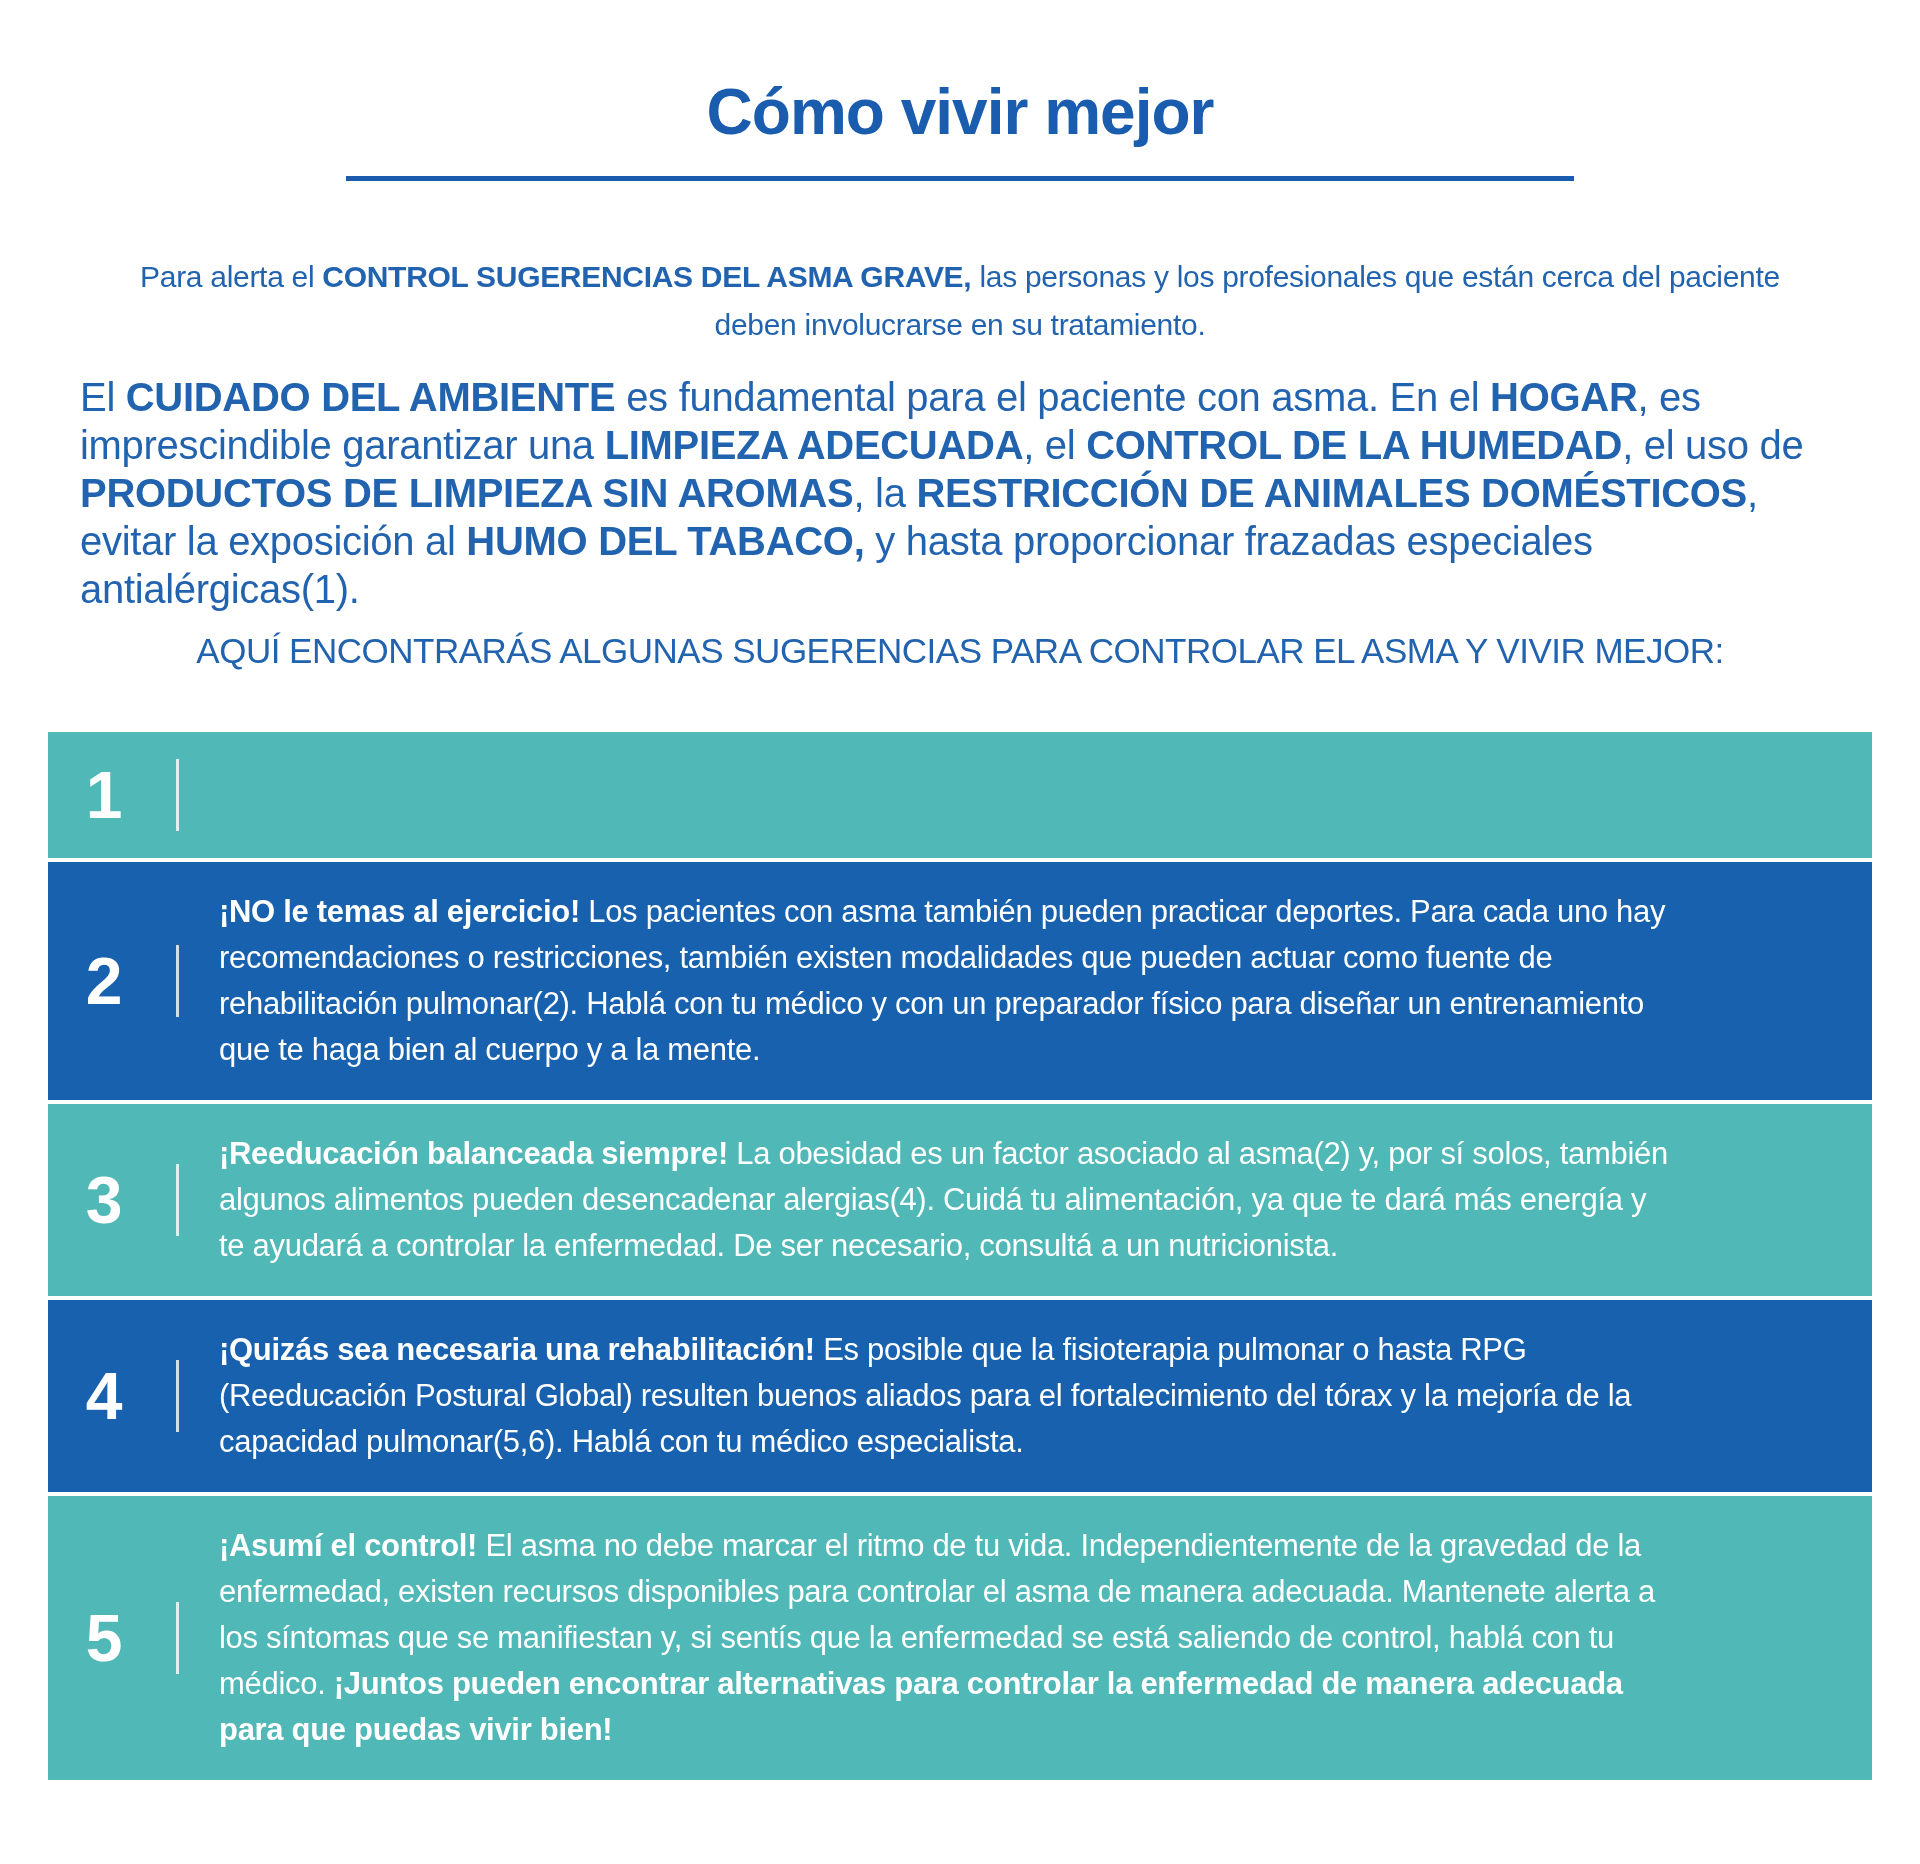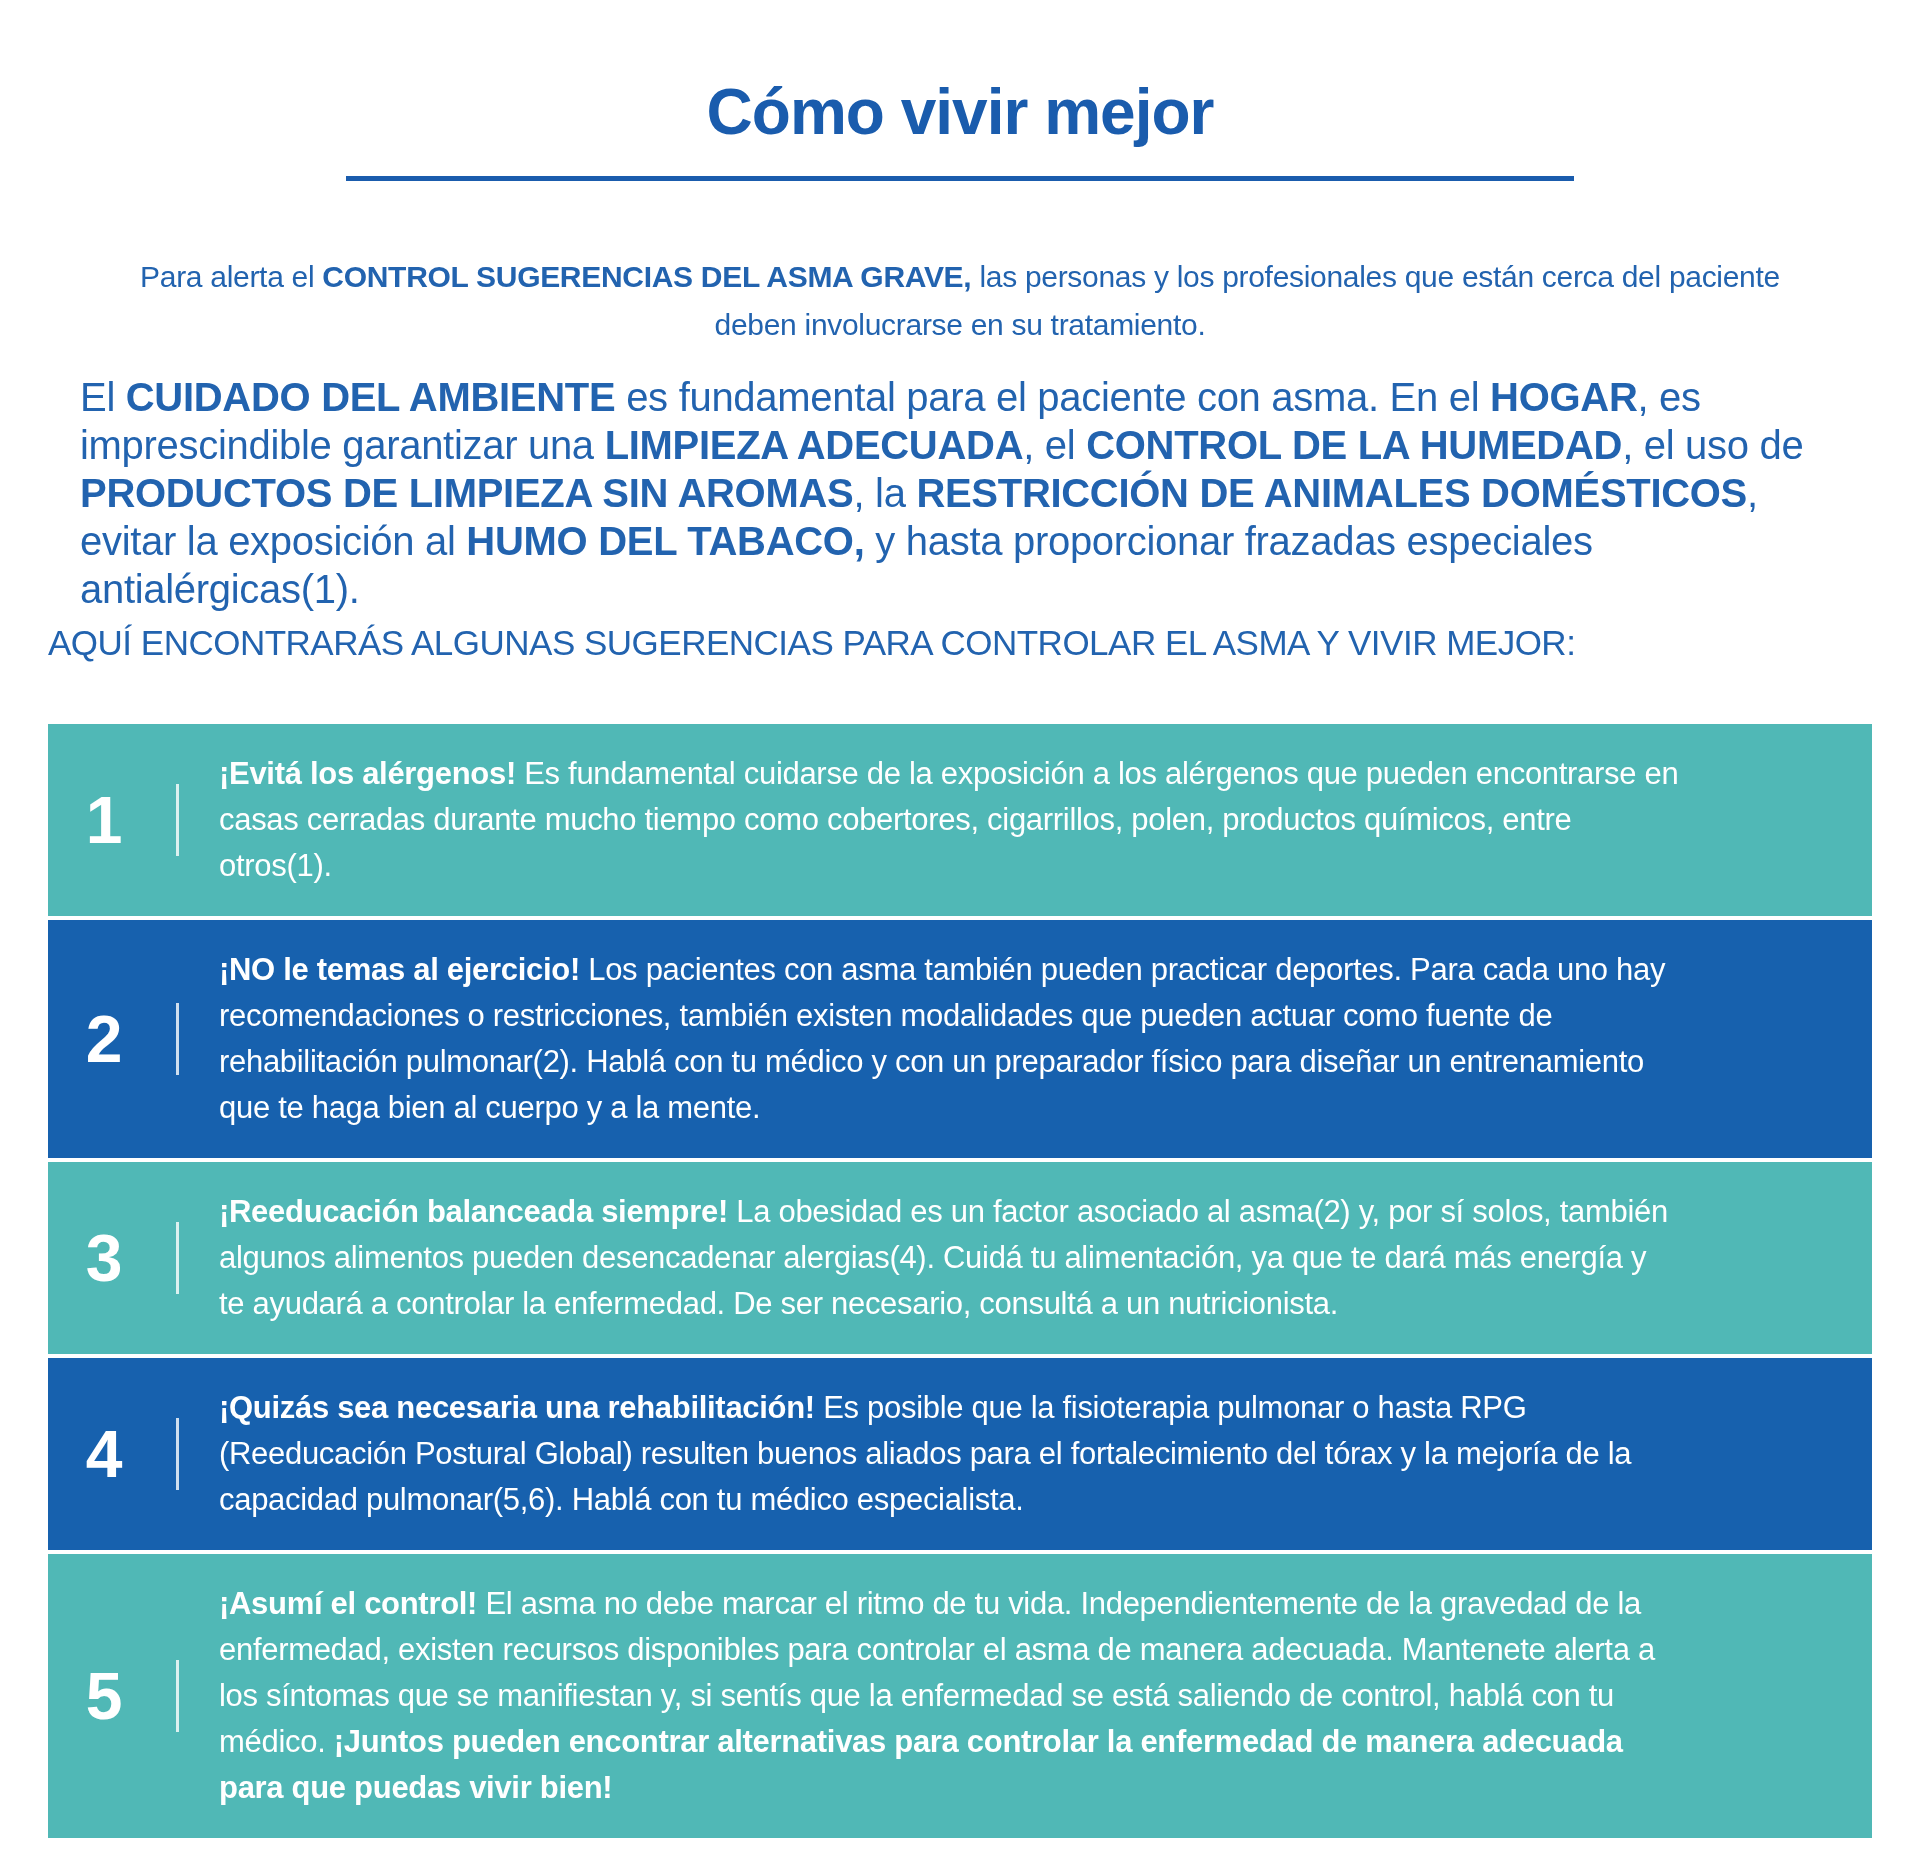--- a/index.html
+++ b/index.html
@@ -45,22 +45,23 @@
     max-width:1760px;
     text-align:left;
     font-size:40px;
     line-height:48px;
     letter-spacing:-0.3px;
   }
   .intro-paragraph .b,.environment-paragraph .b{
     font-weight:800;
   }
   .section-heading{
-    margin:8px auto 0;
+    margin:16px auto 0;
     max-width:1824px;
+    text-align:center;
     font-size:35px;
     line-height:44px;
     font-weight:400;
     letter-spacing:-0.5px;
     color:var(--body-blue);
   }
   .bands{
     margin:59px 48px 0;
   }
   .band{
@@ -106,21 +107,20 @@
 
 <p class="environment-paragraph"><span>El </span><span class="b">CUIDADO DEL AMBIENTE</span><span> es fundamental para el paciente con asma. En el </span><span class="b">HOGAR</span><span>, es imprescindible garantizar una </span><span class="b">LIMPIEZA ADECUADA</span><span>, el </span><span class="b">CONTROL DE LA HUMEDAD</span><span>, el uso de </span><span class="b">PRODUCTOS DE LIMPIEZA SIN AROMAS</span><span>, la </span><span class="b">RESTRICCIÓN DE ANIMALES DOMÉSTICOS</span><span>, evitar la exposición al </span><span class="b">HUMO DEL TABACO,</span><span> y hasta proporcionar frazadas especiales antialérgicas(1).</span></p>
 
 <p class="section-heading">AQUÍ ENCONTRARÁS ALGUNAS SUGERENCIAS PARA CONTROLAR EL ASMA Y VIVIR MEJOR:</p>
 
 <div class="bands">
 
   <section class="band band--teal">
     <div class="band-number">1</div>
     <div class="band-separator"></div>
-    <p class="band-text"><span class="b">¡Evitá los alérgenos!</span><span> Es fundamental cuidarse de la exposición a los alérgenos que pueden encontrarse en casas cerradas durante mucho tiempo como cobertores, cigarrillos, polen, productos químicos, entre otros(1).</span></p>
   </section>
 
   <section class="band band--blue">
     <div class="band-number">2</div>
     <div class="band-separator"></div>
     <p class="band-text"><span class="b">¡NO le temas al ejercicio!</span><span> Los pacientes con asma también pueden practicar deportes. Para cada uno hay recomendaciones o restricciones, también existen modalidades que pueden actuar como fuente de rehabilitación pulmonar(2). Hablá con tu médico y con un preparador físico para diseñar un entrenamiento que te haga bien al cuerpo y a la mente.</span></p>
   </section>
 
   <section class="band band--teal">
     <div class="band-number">3</div>

